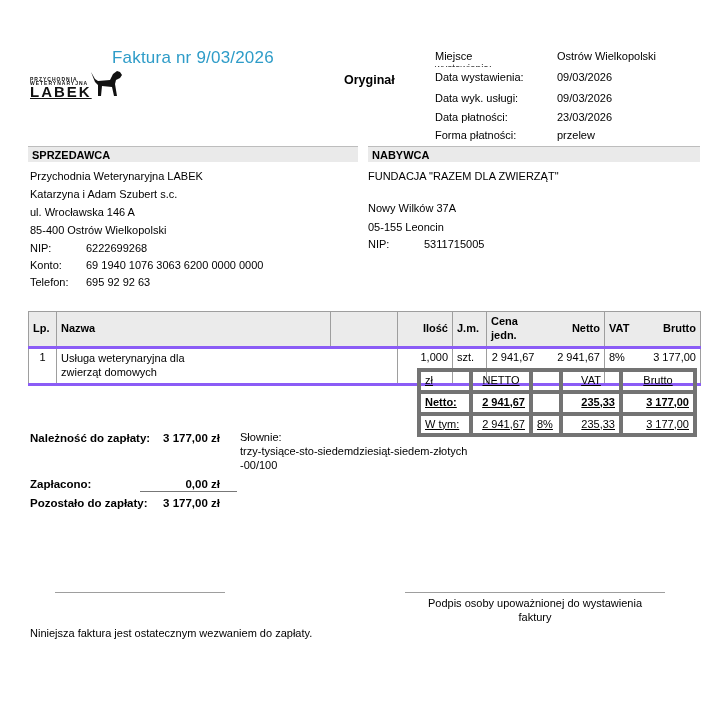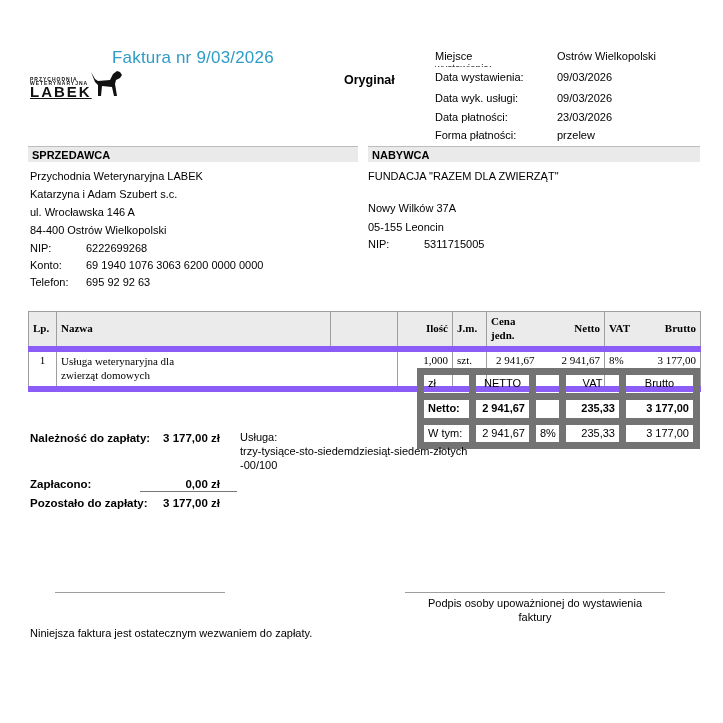--- a/index.html
+++ b/index.html
@@ -25,29 +25,29 @@
   .bar-left{left:28px;top:146px;width:330px;}
   .bar-right{left:368px;top:146px;width:332px;}
   .addr{font-size:11px;}
   .fld-label{font-size:11px;}
   .fld-value{font-size:11px;}
   
   table{border-collapse:collapse;table-layout:fixed;}
   .items{left:28px;top:311px;width:672px;font-size:11px;}
   .items th{background:#EBEBEB;font-weight:bold;padding:3px 4px;height:15px;}
   .items td{padding:2px 4px;vertical-align:top;}
-  .items tr{border-bottom:6px solid #8b5cf6;font-family:Liberation Serif, serif;}
+  .items tr{border-bottom:3px solid #8b5cf6;}
   .items{border:1px solid #9E9E9E;}
   .br{border-right:1px solid #9E9E9E;}
   .ta-l{text-align:left;} .ta-r{text-align:right;} .ta-c{text-align:center;}
   .item-name div{line-height:14px;}
   .items tbody td{height:30px;}
   
   .summary{left:417px;top:368px;width:276px;font-size:11px;}
-  .summary th,.summary td{border:7px solid #737373;padding:2px 4px;height:13px;}
+  .summary th,.summary td{border:4px solid #737373;padding:2px 4px;height:13px;text-decoration:underline;}
   .summary th{font-weight:normal;}
   .sum-bold td{font-weight:bold;}
   
   .pay-label{left:30px;font-size:11.5px;font-weight:bold;}
   .pay-value{left:104px;width:116px;text-align:right;font-size:11.5px;font-weight:bold;}
   .words{left:240px;font-size:11px;}
   .subtract-line{left:140px;top:491px;width:97px;border-top:1px solid #777;height:0;}
   
   .sig-line{border-top:1px solid #9E9E9E;height:0;}
   .sig-caption{font-size:11px;text-align:center;line-height:14px;}
@@ -86,21 +86,21 @@
 
 <div class="abs meta-label" style="top:129px">Forma płatności:</div>
 <div class="abs meta-value" style="top:129px">przelew</div>
 
 <div class="abs bar bar-left">SPRZEDAWCA</div>
 <div class="abs bar bar-right">NABYWCA</div>
 
 <div class="abs addr" style="left:30px;top:170px">Przychodnia Weterynaryjna LABEK</div>
 <div class="abs addr" style="left:30px;top:188px">Katarzyna i Adam Szubert s.c.</div>
 <div class="abs addr" style="left:30px;top:206px">ul. Wrocławska 146 A</div>
-<div class="abs addr" style="left:30px;top:224px">84-400 Ostrów Wielkopolski</div>
+<div class="abs addr" style="left:30px;top:224px">85-400 Ostrów Wielkopolski</div>
 
 <div class="abs fld-label" style="left:30px;top:242px">NIP:</div>
 <div class="abs fld-value" style="left:86px;top:242px">6222699268</div>
 <div class="abs fld-label" style="left:30px;top:259px">Konto:</div>
 <div class="abs fld-value" style="left:86px;top:259px">69 1940 1076 3063 6200 0000 0000</div>
 <div class="abs fld-label" style="left:30px;top:276px">Telefon:</div>
 <div class="abs fld-value" style="left:86px;top:276px">695 92 92 63</div>
 
 <div class="abs addr" style="left:368px;top:170px">FUNDACJA "RAZEM DLA ZWIERZĄT"</div>
 <div class="abs addr" style="left:368px;top:202px">Nowy Wilków 37A</div>
@@ -181,21 +181,21 @@
       <td class="ta-l">8%</td>
       <td class="ta-r">235,33</td>
       <td class="ta-r">3 177,00</td>
     </tr>
   </tbody>
 </table>
 
 <div class="abs pay-label" style="top:431px">Należność do zapłaty:</div>
 <div class="abs pay-value" style="top:431px">3 177,00 zł</div>
 
-<div class="abs words" style="top:431px">Usługa:</div>
+<div class="abs words" style="top:431px">Słownie:</div>
 <div class="abs words" style="top:445px">trzy-tysiące-sto-siedemdziesiąt-siedem-złotych</div>
 <div class="abs words" style="top:459px">-00/100</div>
 
 <div class="abs pay-label" style="top:477px">Zapłacono:</div>
 <div class="abs pay-value" style="top:477px">0,00 zł</div>
 
 <div class="abs subtract-line"></div>
 
 <div class="abs pay-label" style="top:496px">Pozostało do zapłaty:</div>
 <div class="abs pay-value" style="top:496px">3 177,00 zł</div>

